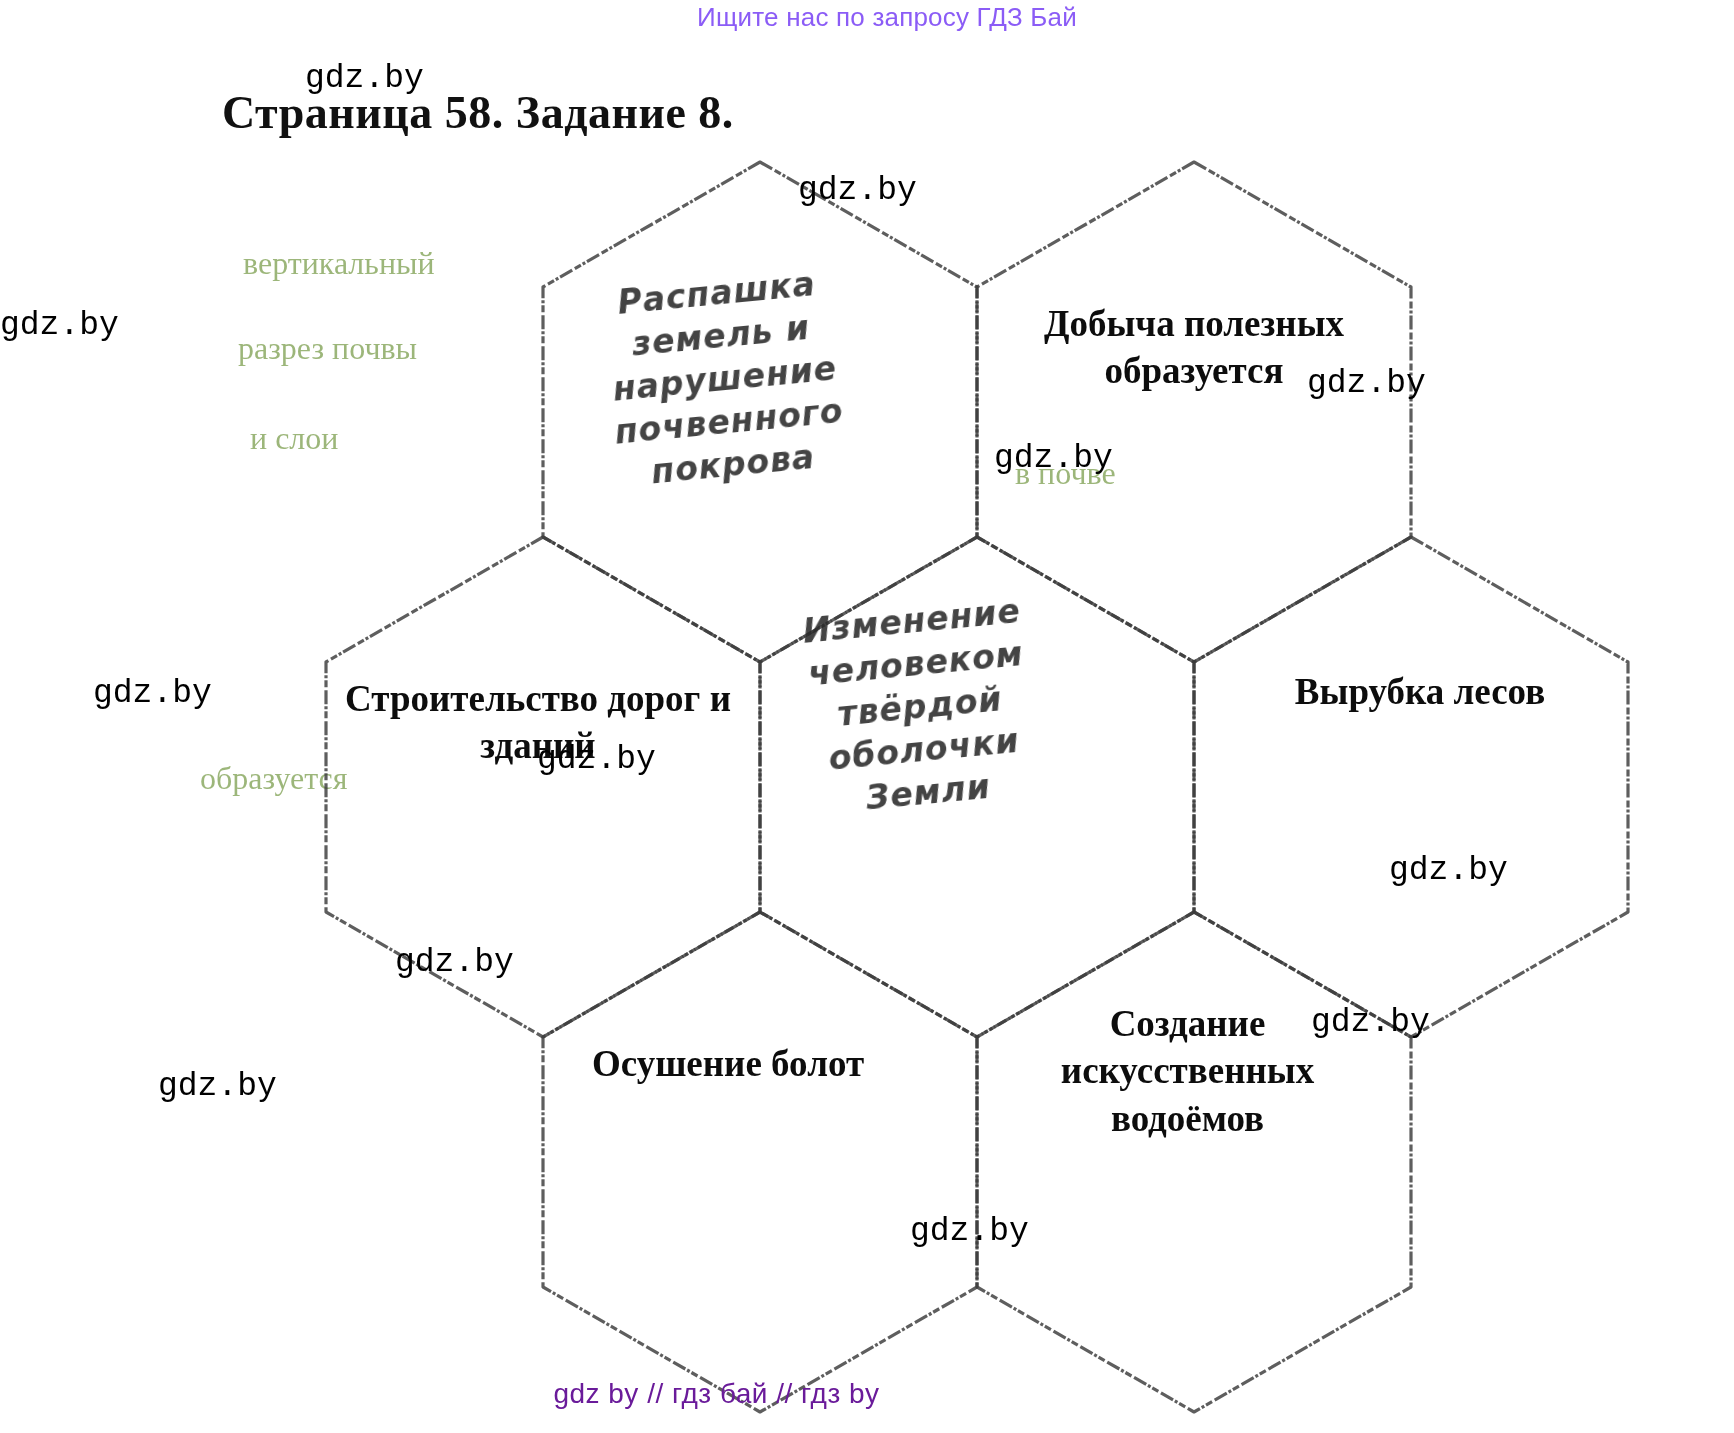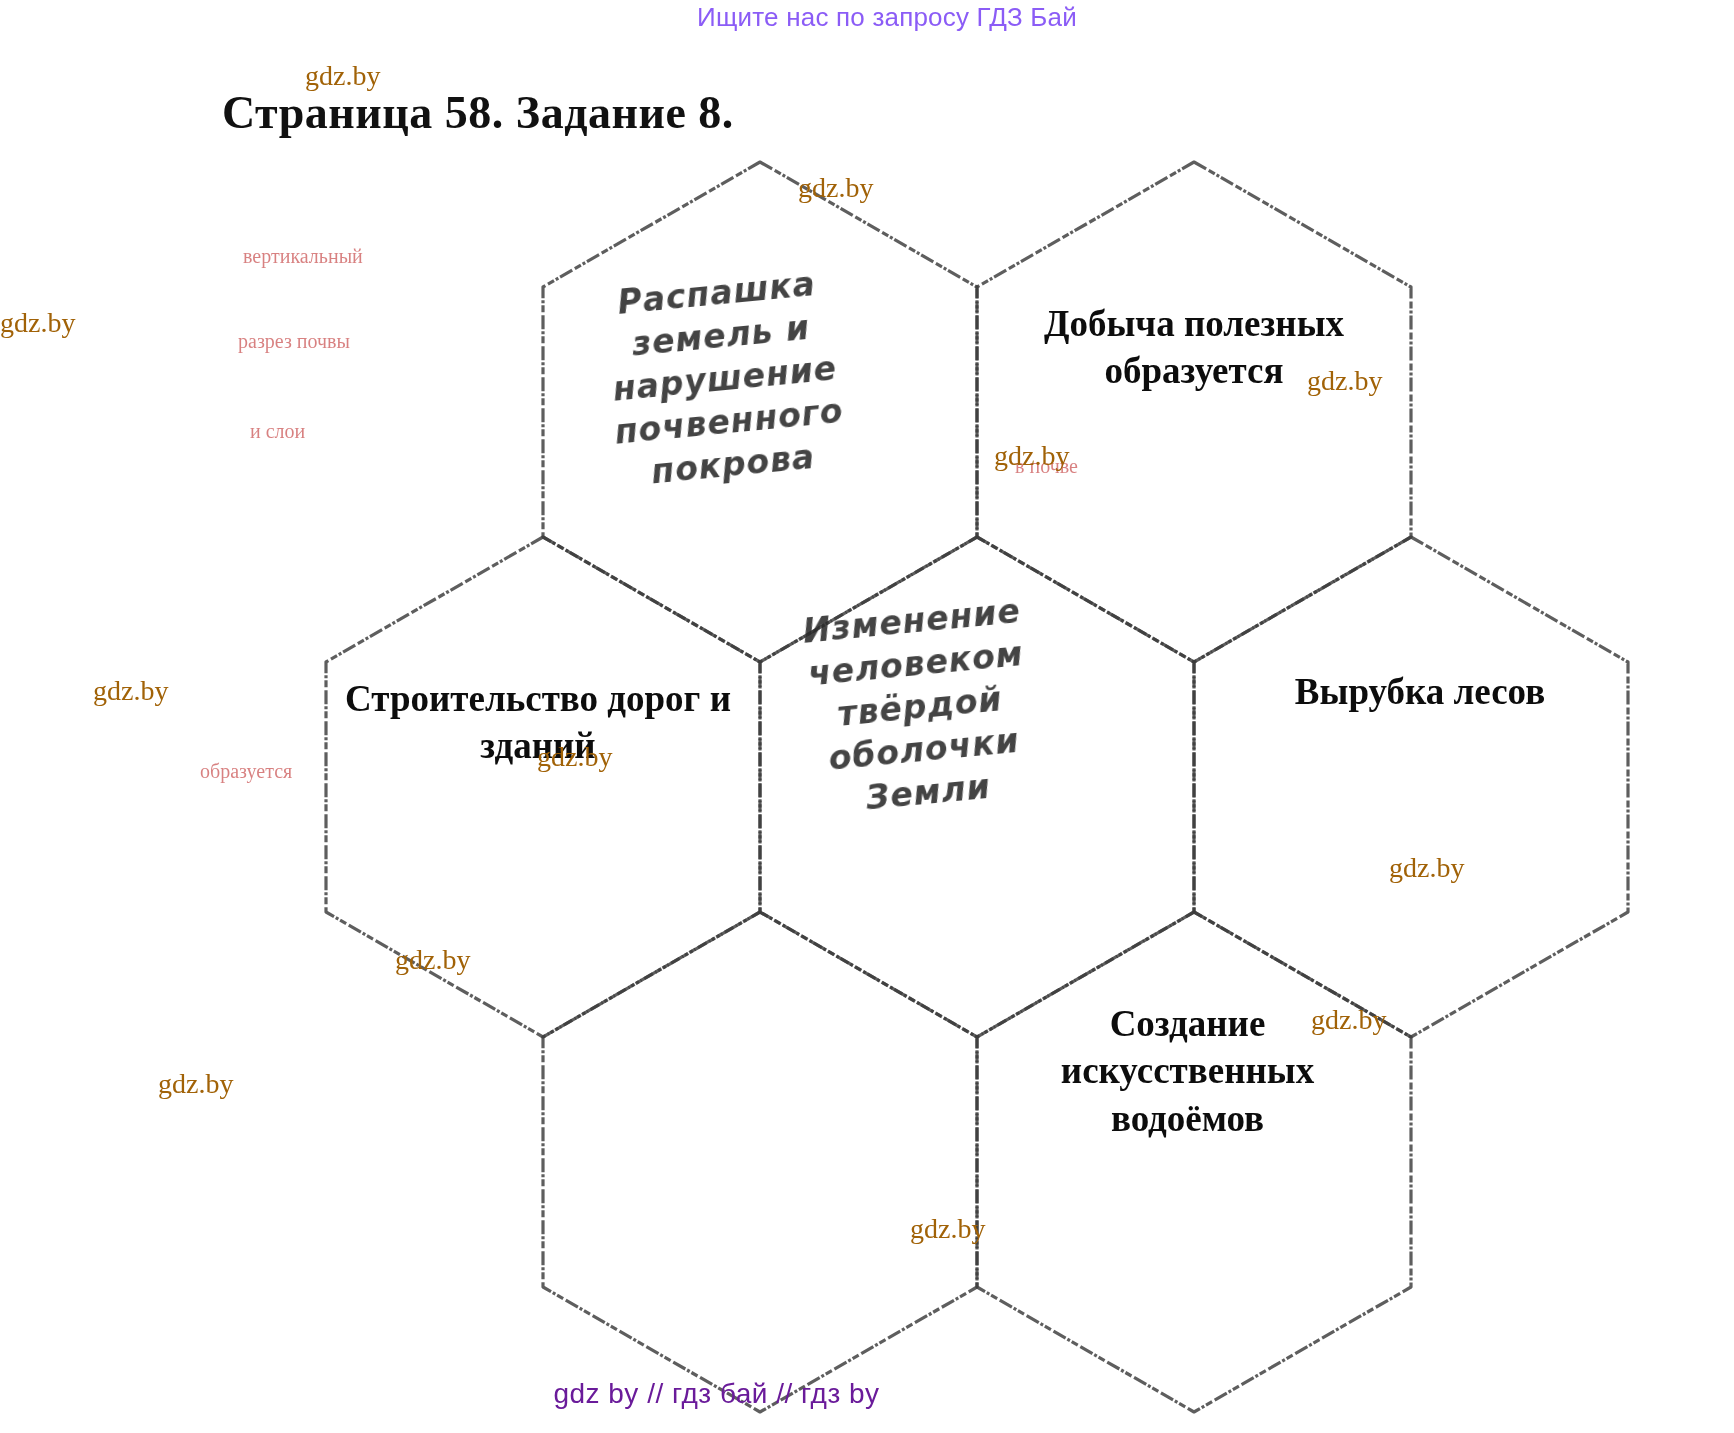--- a/index.html
+++ b/index.html
@@ -49,23 +49,23 @@
     text-align: center;
     font-family: "Liberation Sans", sans-serif;
     font-size: 28px;
     color: #6a1b9a;
     letter-spacing: .5px;
   }
 
   
   .wm {
     position: absolute;
-    font-family: Liberation Serif, serif;
-    font-size: 28px;
-    color: #a16207;
+    font-family: Liberation Mono, monospace;
+    font-size: 33px;
+    color: #000000;
     white-space: nowrap;
   }
 
   
   #hex-diagram {
     position: absolute;
     top: 0;
     left: 0;
     width: 1734px;
     height: 1433px;
@@ -110,22 +110,22 @@
     transform: rotate(-5.5deg);
     opacity: .88;
     filter: blur(0.45px);
     pointer-events: none;
   }
 
   
   .ghost {
     position: absolute;
     font-family: "Liberation Serif", serif;
-    font-size: 20px;
-    color: #b91c1c;
+    font-size: 32px;
+    color: #4d7c0f;
     opacity: .55;
     white-space: nowrap;
     pointer-events: none;
   }
 </style>
 </head>
 <body>
 
 <div id="top-banner" style="color: #8b5cf6; padding-left: 20px;">Ищите нас по запросу ГДЗ Бай</div>
 
@@ -160,20 +160,21 @@
   <div class="hex-hand" style="left:560px; top:272px; width:330px;">Распашка земель и нарушение почвенного покрова</div>
 
   <div class="hex-label" style="left:1009px; top:300px; width:370px;">Добыча полезных образуется</div>
 
   <div class="hex-label" style="left:338px; top:675px; width:400px;">Строительство дорог и зданий</div>
 
   <div class="hex-hand" style="left:775px; top:600px; width:290px;">Изменение человеком твёрдой оболочки Земли</div>
 
   <div class="hex-label" style="left:1220px; top:668px; width:400px;text-align:center;">Вырубка лесов</div>
 
+  <div class="hex-label" style="left:583px; top:1040px; width:290px;">Осушение болот</div>
 
   <div class="hex-label" style="left:1010px; top:1000px; width:355px;">Создание искусственных водоёмов</div>
 </div>
 
 <div id="watermark-layer">
     <div class="wm" style="left: 305px; top: 60px;">gdz.by</div>
     <div class="wm" style="left: 798px; top: 172px;">gdz.by</div>
     <div class="wm" style="left: 0px; top: 307px;">gdz.by</div>
     <div class="wm" style="left: 1307px; top: 365px;">gdz.by</div>
     <div class="wm" style="left: 994px; top: 440px;">gdz.by</div>

